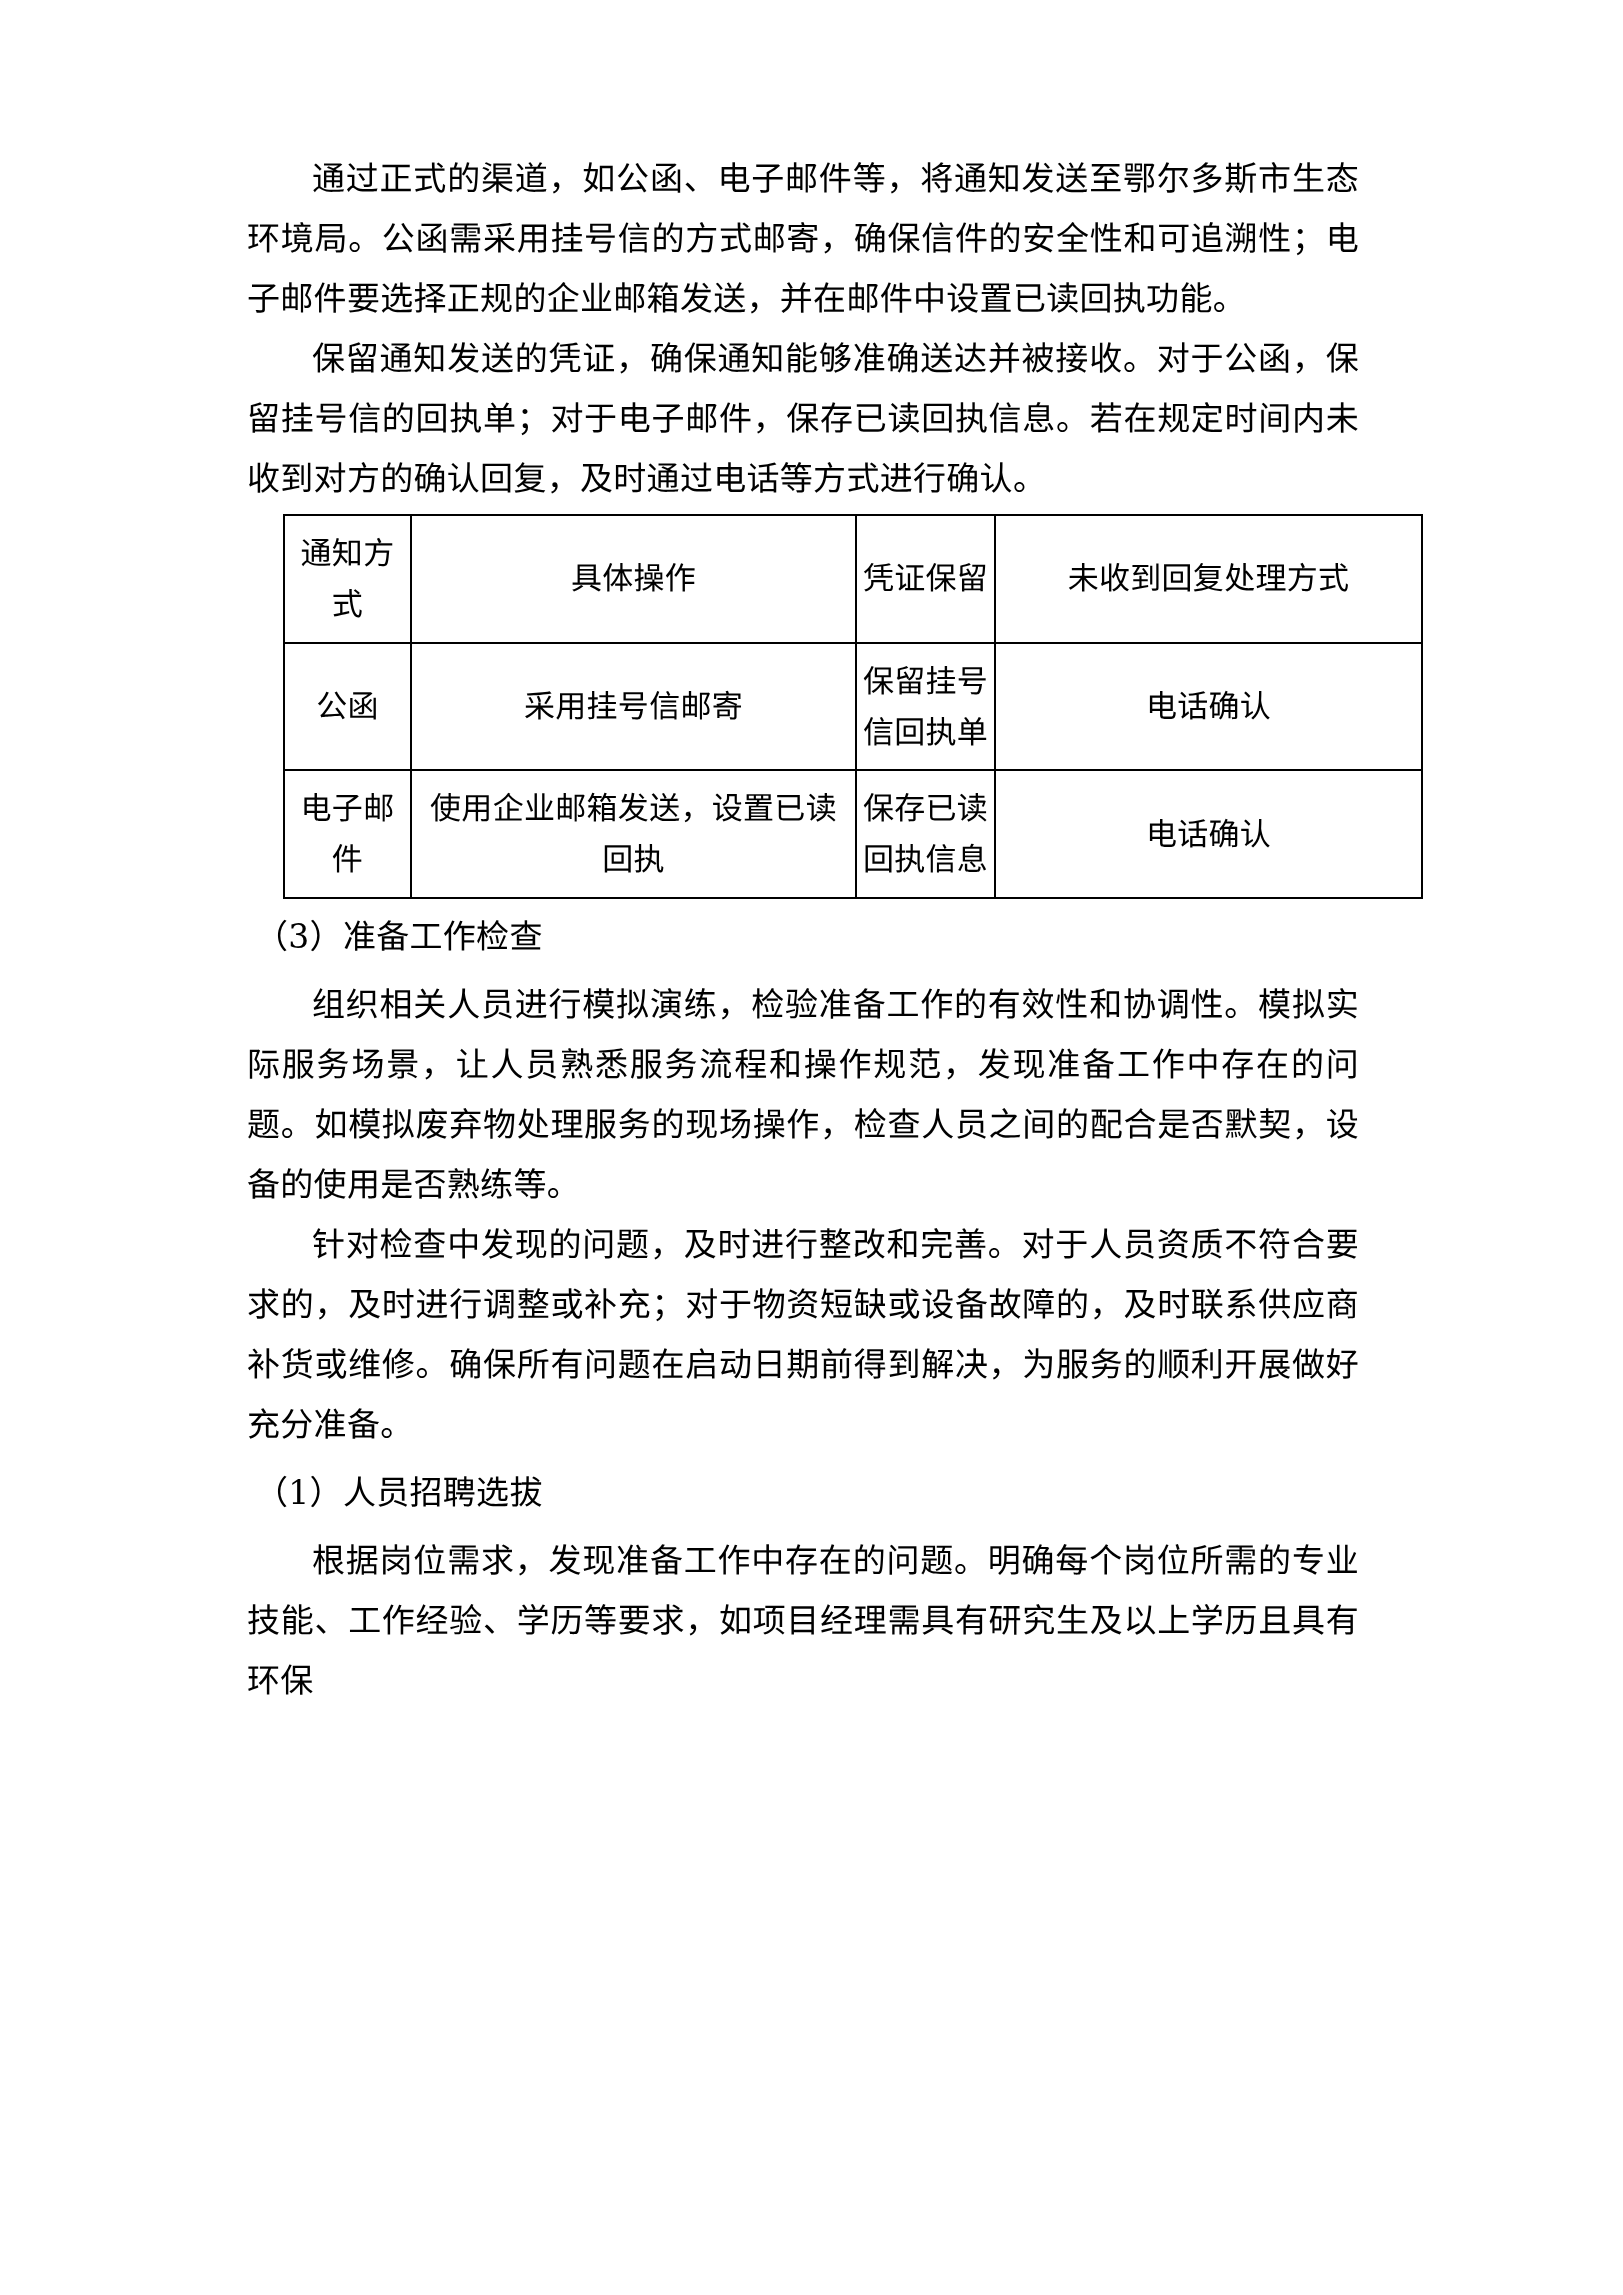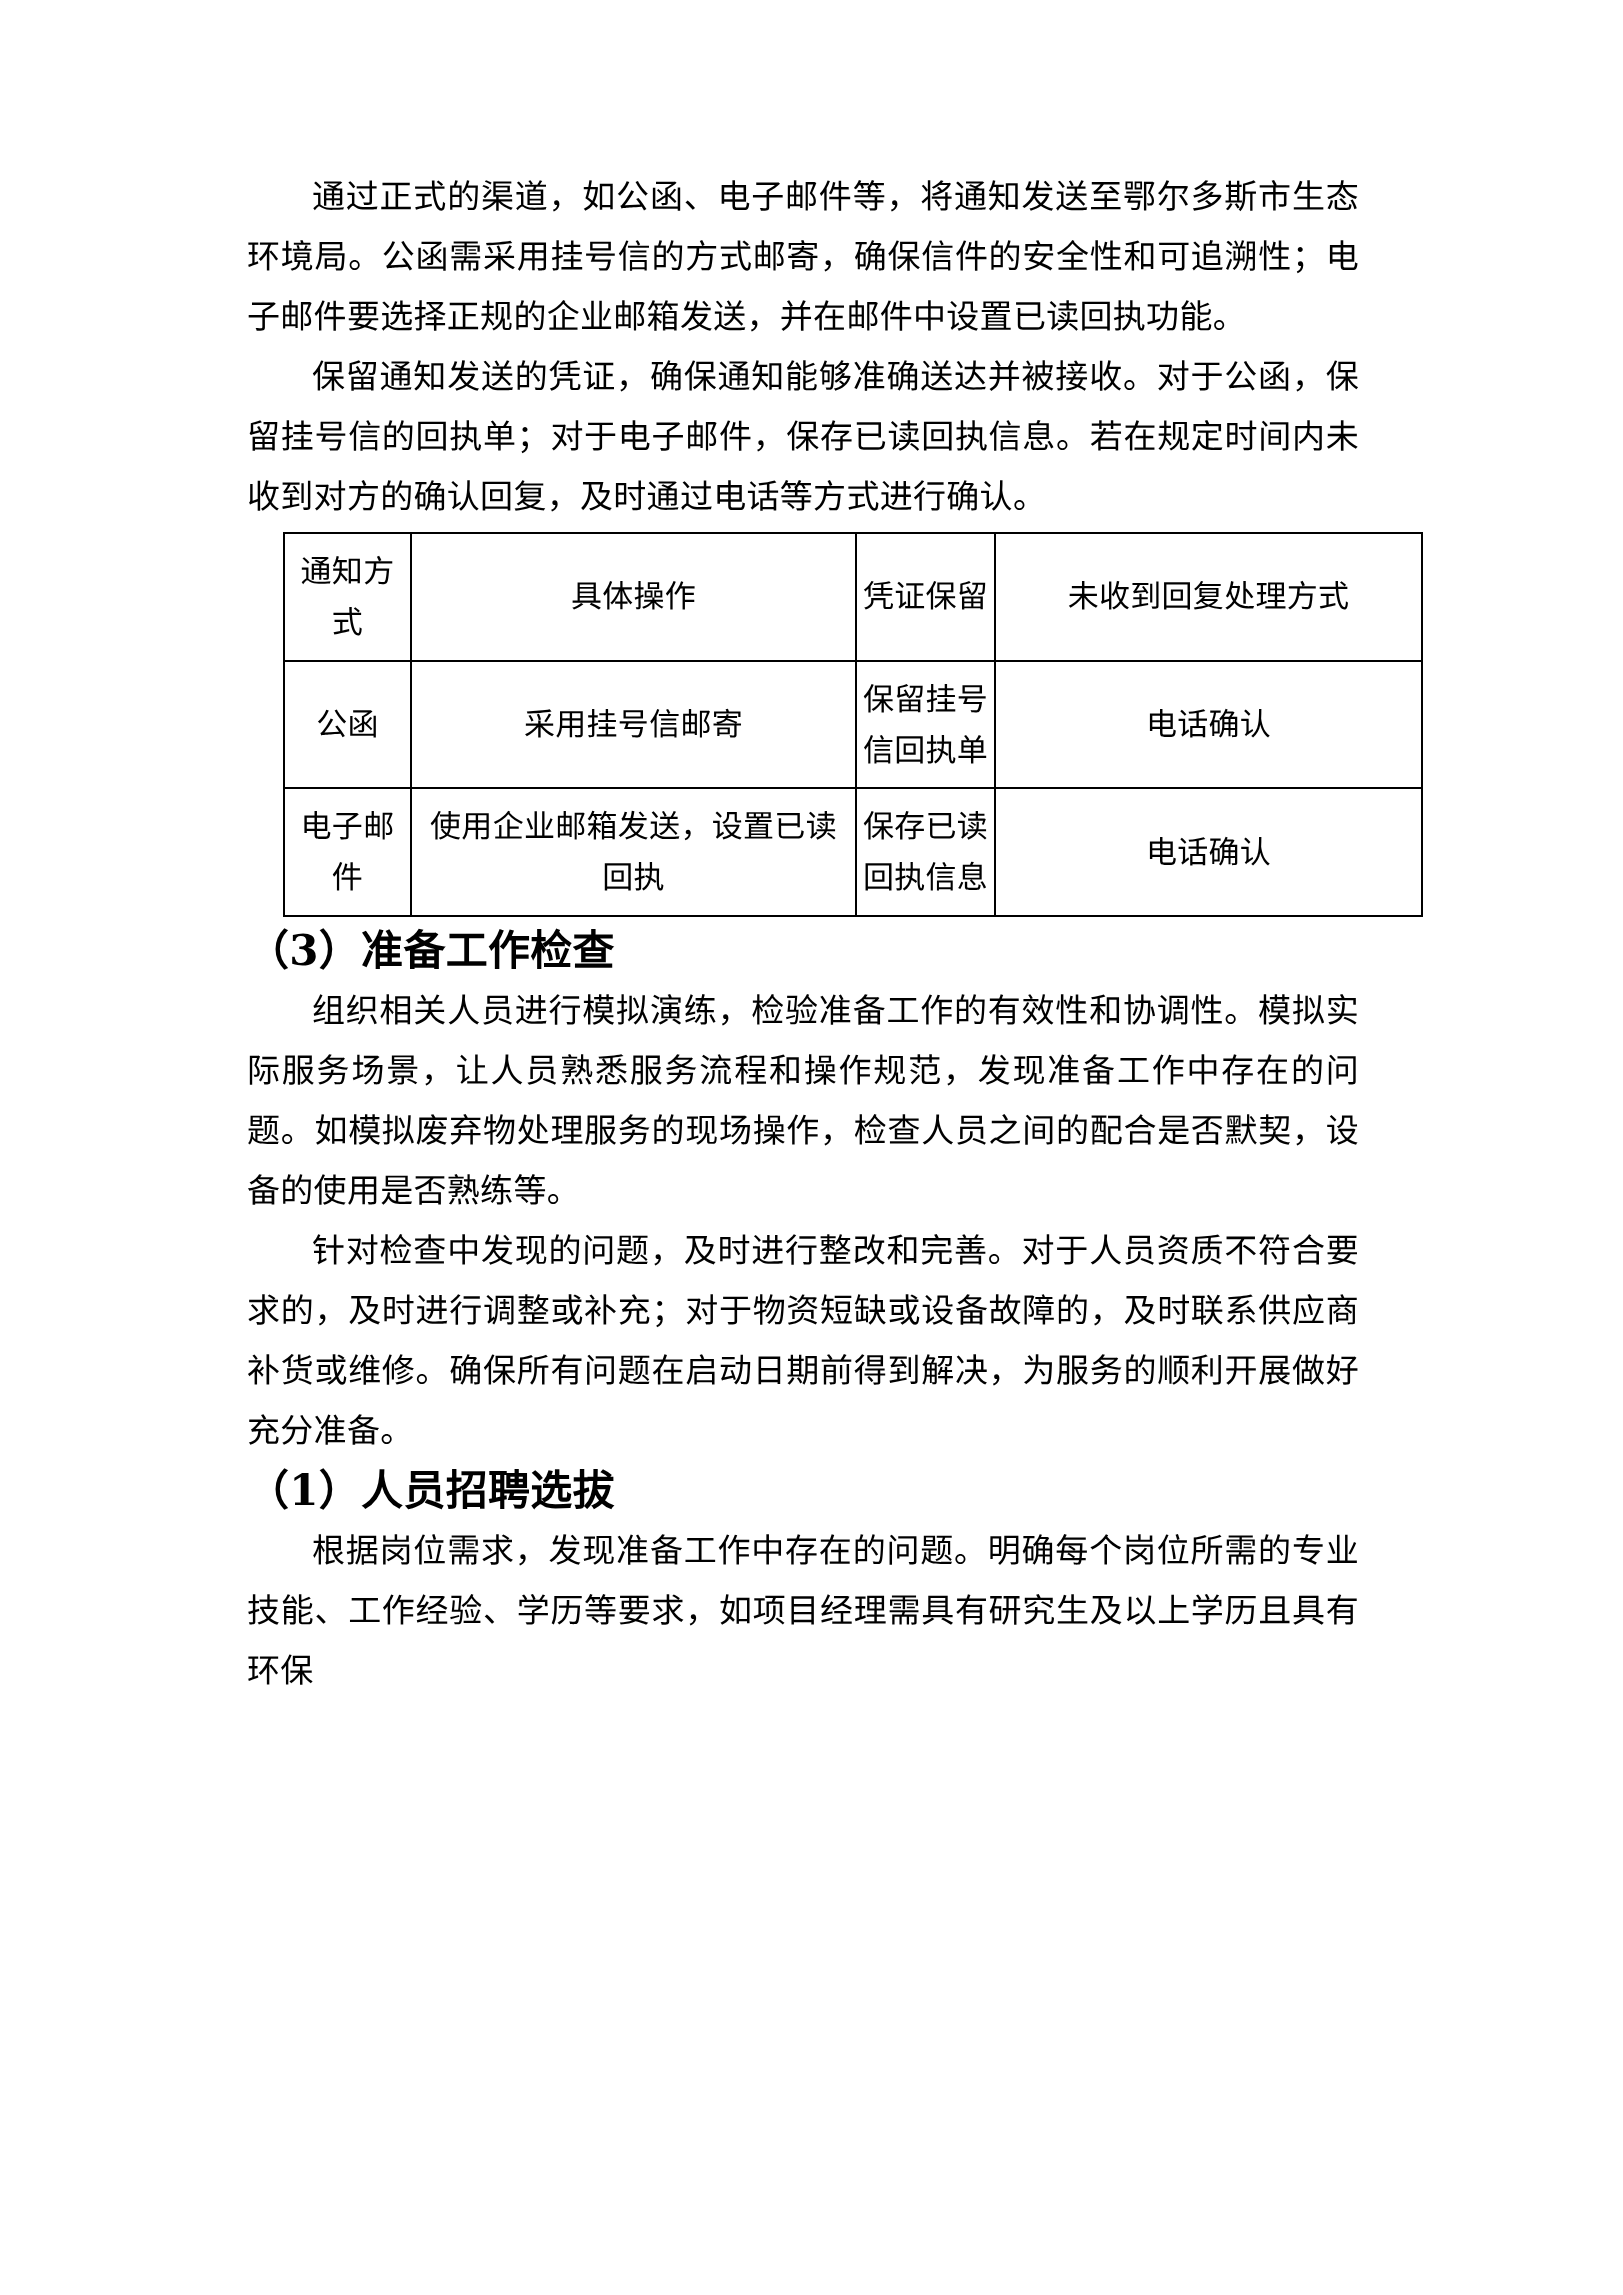--- a/index.html
+++ b/index.html
@@ -20,44 +20,43 @@
     box-sizing: border-box;
     width: 1623px;
     height: 2295px;
     background: #ffffff;
     padding: 0;
     overflow: hidden;
   }
   .content {
     position: absolute;
     left: 247px;
-    top: 167px;
+    top: 149px;
     width: 1112px;
   }
   
   .para {
     font-family: "DejaVu Serif", "Liberation Serif", serif;
     font-size: 33px;
     line-height: 60px;
     text-align: justify;
     text-justify: inter-character;
     text-indent: 65px;
     margin: 0 0 0 0;
     letter-spacing: 0.3px;
     word-break: break-all;
   }
   
   .heading {
     font-family: "DejaVu Serif", "Liberation Serif", serif;
-    font-size: 42px;
+    font-size: 33px;
     line-height: 60px;
     text-indent: 0;
-    margin: 0;
+    margin: 8px;
     letter-spacing: 0.3px;
-    font-weight: bold;
   }
   .heading.indent1 {
     text-indent: 0px;
   }
   
   .tbl-wrap {
     margin: 5.2px 0 3.9px 0;
     width: 1137px;
   }
   table.doc-table {

